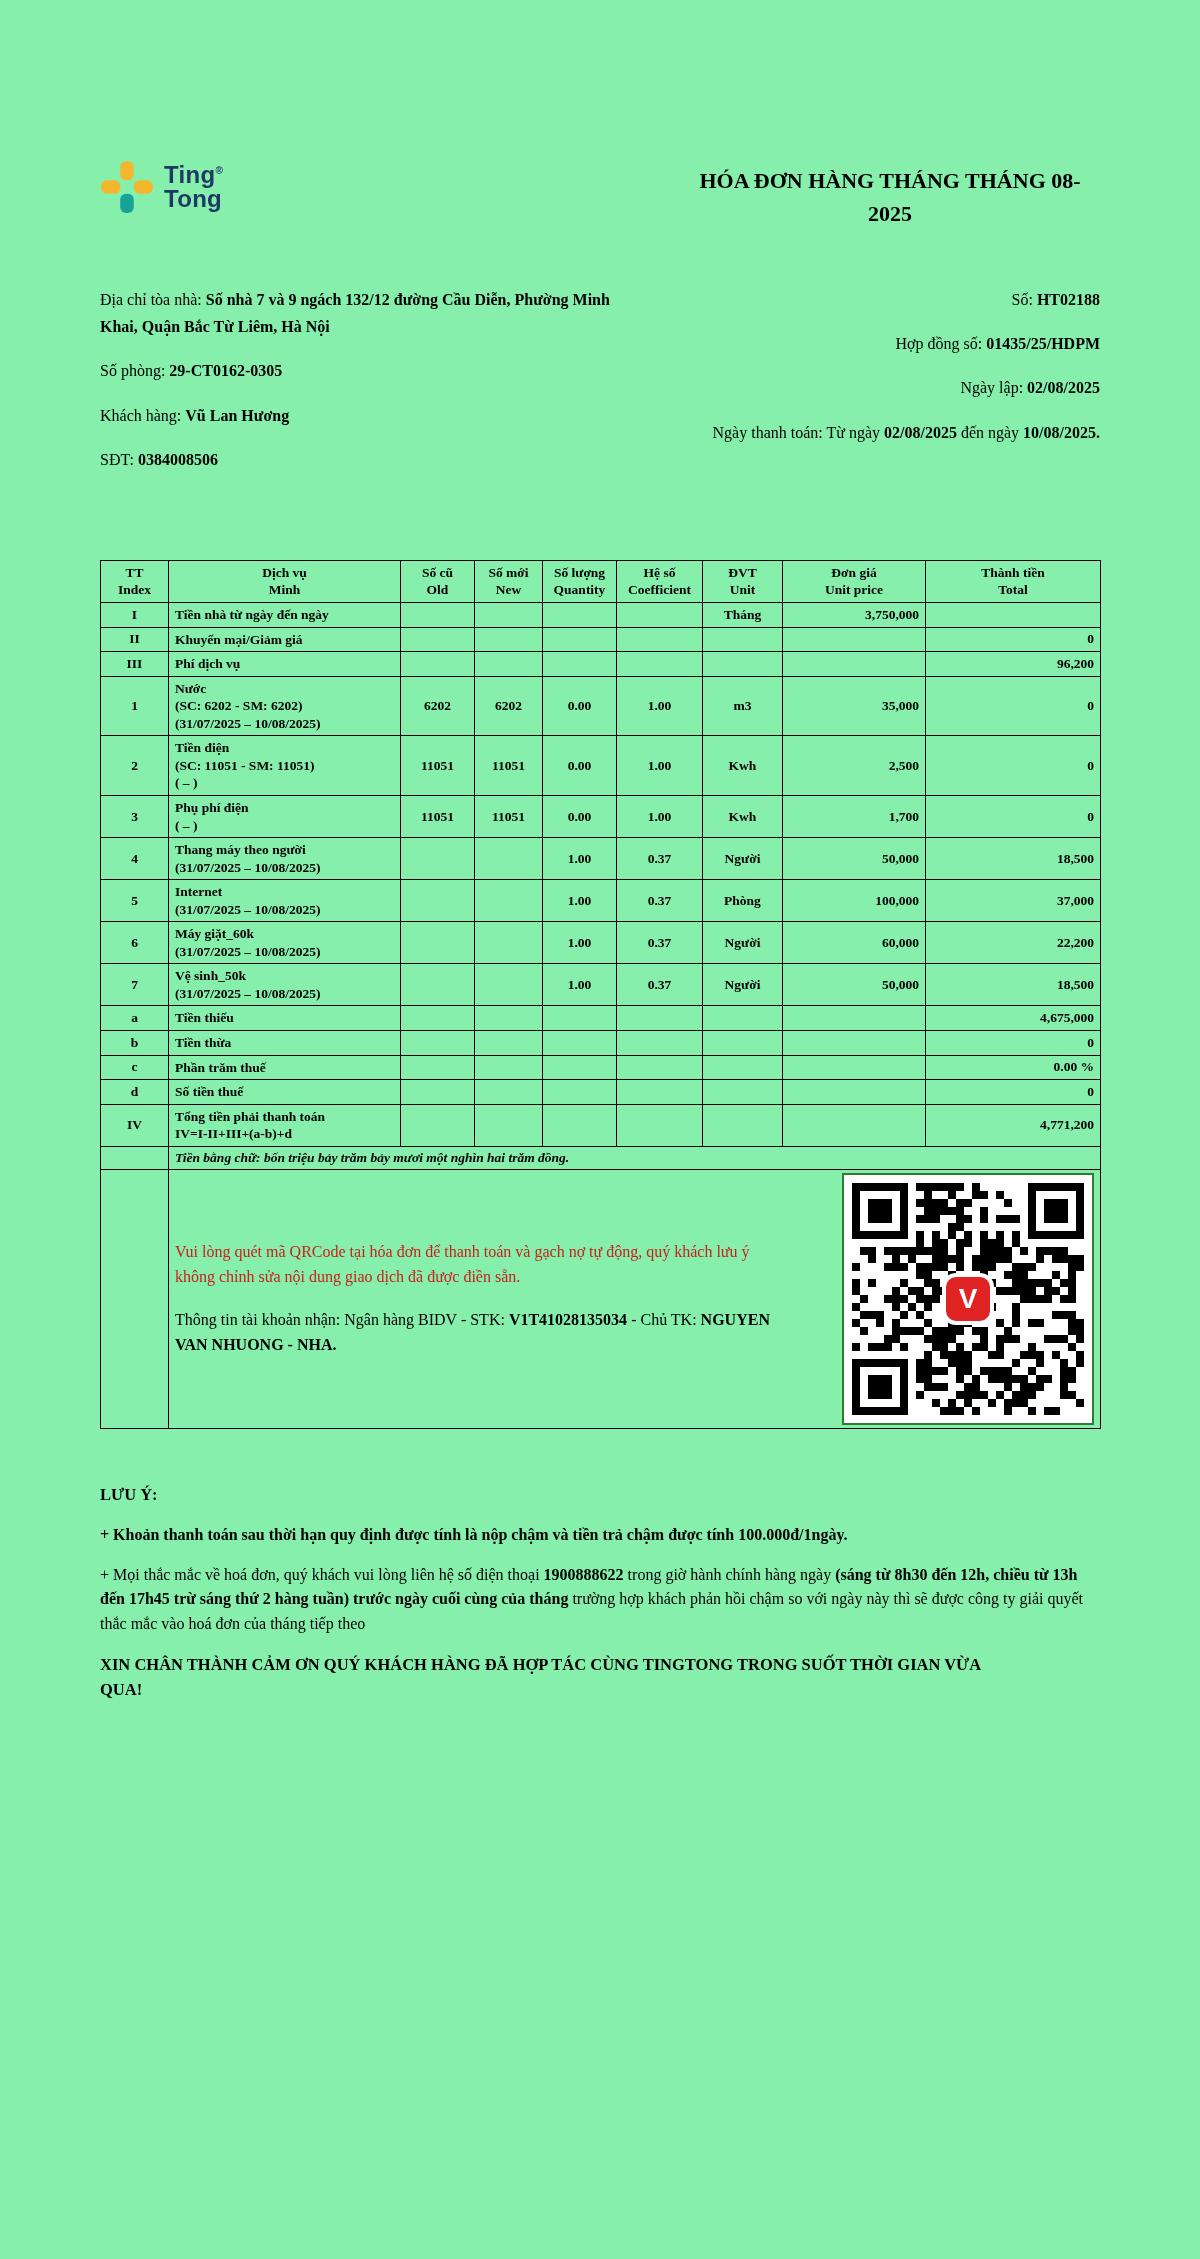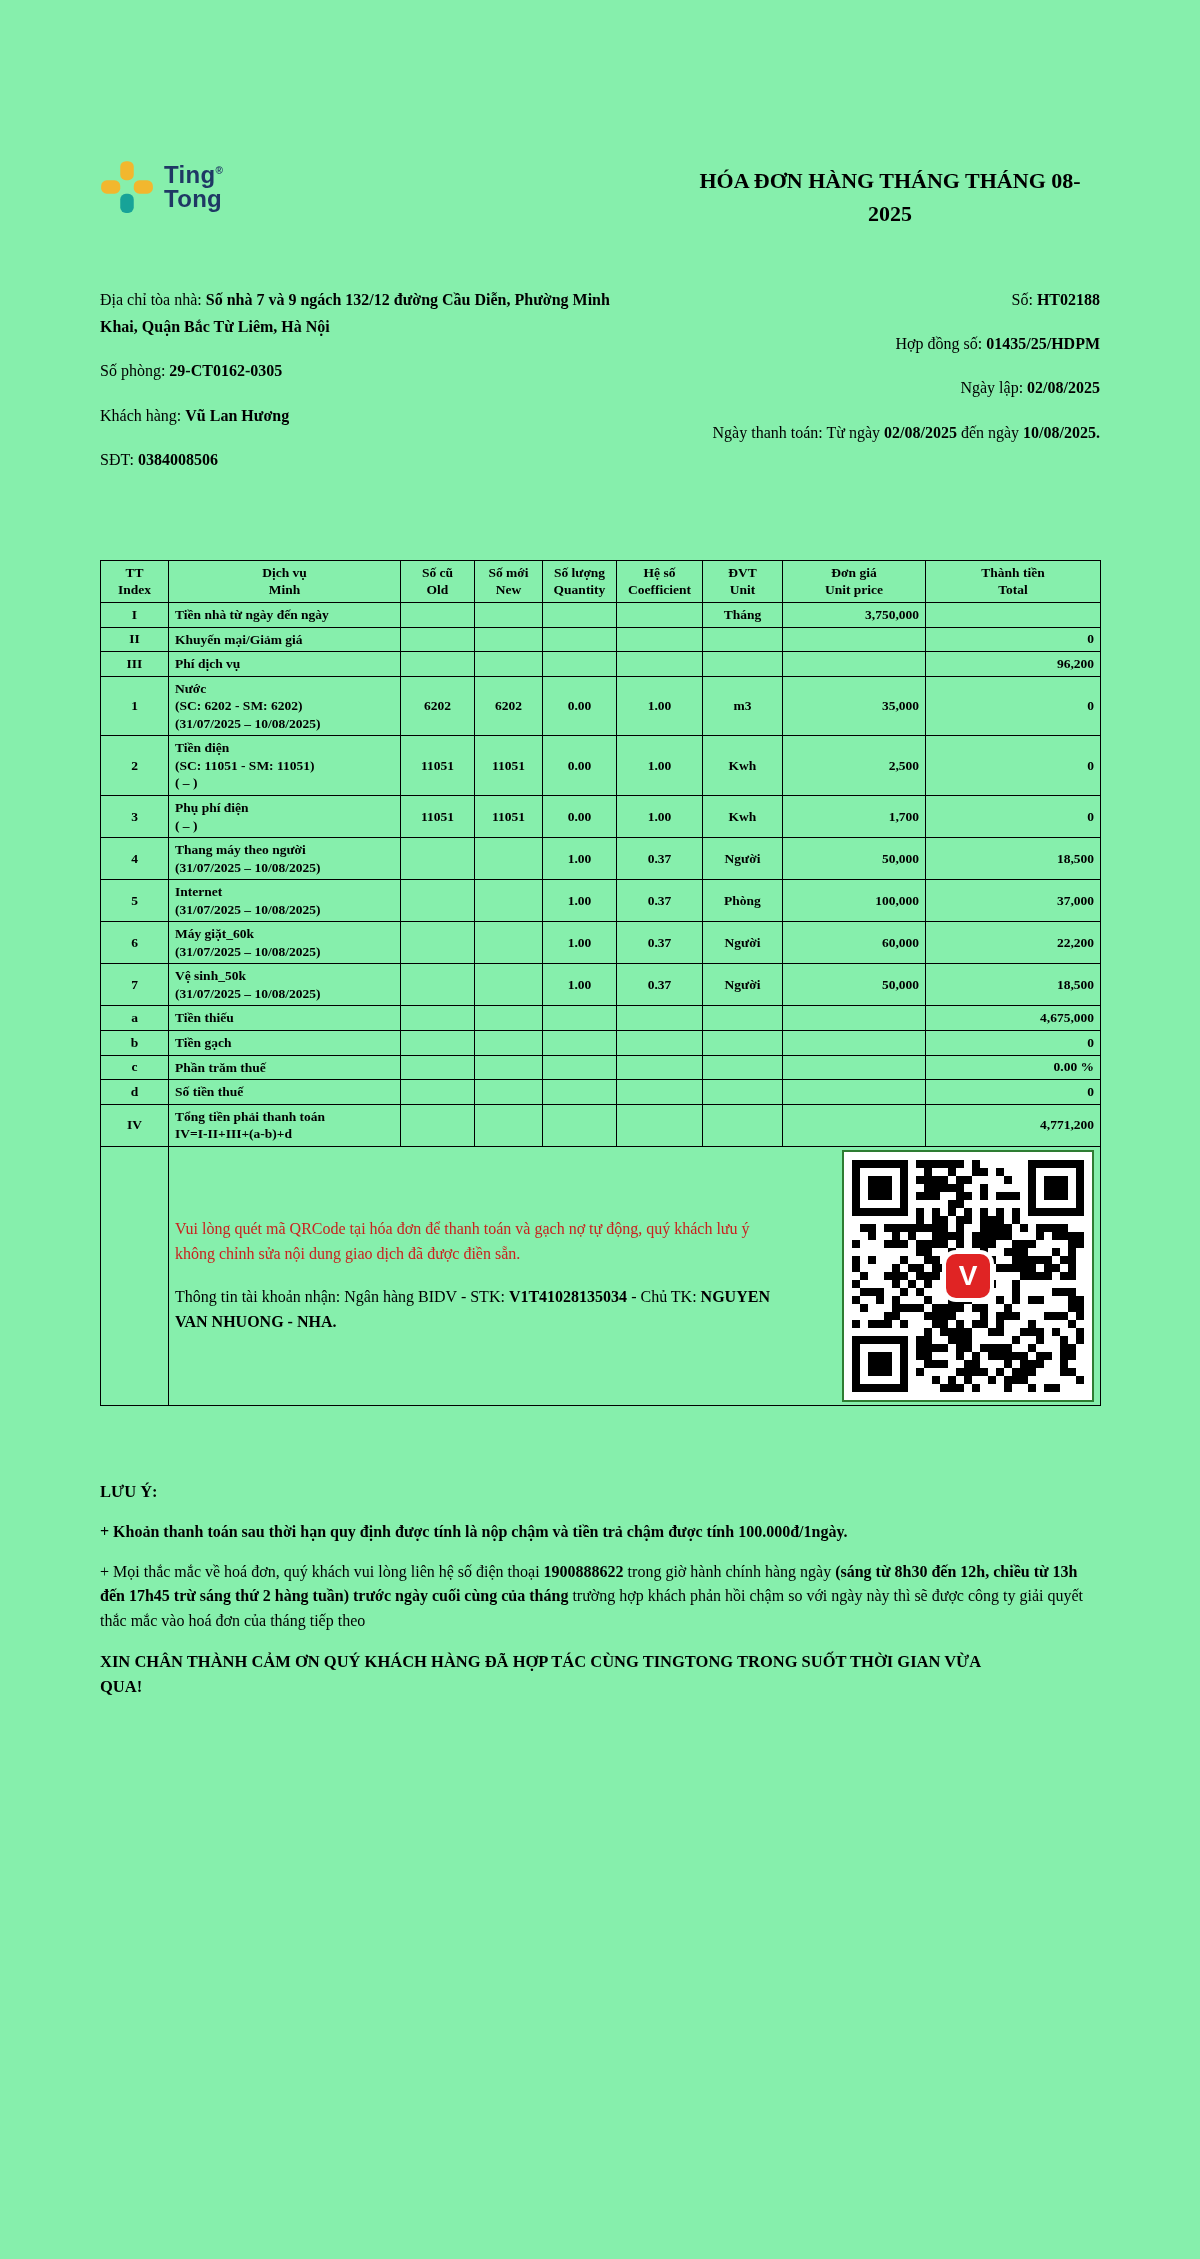--- a/index.html
+++ b/index.html
@@ -39,21 +39,21 @@
   .qr-text p { margin-bottom:18px; }
   .qr-text p:last-child { margin-bottom:0; }
   .red { color:var(--note-red,#c9211e); }
   .qr-box { border:2px solid var(--qr-border,#2e7d32); padding:8px; background:#fff; position:relative; line-height:0; }
   .qr-logo { position:absolute; top:50%; left:50%; transform:translate(-50%,-50%); width:44px; height:44px;
              background:var(--qr-logo-red,#e02424); border-radius:10px; color:#fff; font-weight:bold;
              font-family:"Liberation Sans",sans-serif; font-size:28px; display:flex; align-items:center;
              justify-content:center; box-shadow:0 0 0 4px #fff; line-height:1; }
 
   
-  .footer { margin-top:76px; width:1000px; font-size:16px; }
+  .footer { margin-top:56px; width:1000px; font-size:16px; }
   .footer .notes-title { font-weight:bold; font-size:16.5px; margin-bottom:18px; }
   .footer p { margin-bottom:15px; line-height:1.55; }
   .footer .closing { font-weight:bold; font-size:16.5px; width:900px; }
 </style>
 </head>
 <body>
 
 <div class="page">
 
   <div class="header">
@@ -291,21 +291,21 @@
           <td class="a-c"></td>
           <td class="a-c"></td>
           <td class="a-c"></td>
           <td class="a-c"></td>
           <td class="a-r"></td>
           <td class="a-r">4,675,000</td>
         </tr>
         <tr>
           <td class="a-c">b</td>
           <td class="a-l">
-            <div>Tiền gạch</div>
+            <div>Tiền thừa</div>
           </td>
           <td class="a-c"></td>
           <td class="a-c"></td>
           <td class="a-c"></td>
           <td class="a-c"></td>
           <td class="a-c"></td>
           <td class="a-r"></td>
           <td class="a-r">0</td>
         </tr>
         <tr>
@@ -343,20 +343,24 @@
           <td class="a-c"></td>
           <td class="a-c"></td>
           <td class="a-c"></td>
           <td class="a-c"></td>
           <td class="a-c"></td>
           <td class="a-r"></td>
           <td class="a-r">4,771,200</td>
         </tr>
       </tbody>
     <tbody>
+      <tr>
+        <td></td>
+        <td colspan="8" class="words-cell">Tiền bằng chữ: bốn triệu bảy trăm bảy mươi một nghìn hai trăm đồng.</td>
+      </tr>
       <tr>
         <td></td>
         <td colspan="8" class="qr-row-cell">
           <div class="qr-flex">
             <div class="qr-text">
               <p class="red">Vui lòng quét mã QRCode tại hóa đơn để thanh toán và gạch nợ tự động, quý khách lưu ý không chỉnh sửa nội dung giao dịch đã được điền sẵn.</p>
               <p><span>Thông tin tài khoản nhận: Ngân hàng BIDV - STK: </span><span class="b">V1T41028135034</span><span> - Chủ TK: </span><span class="b">NGUYEN VAN NHUONG - NHA.</span></p>
             </div>
             <div class="qr-box">
               <div id="qr-target"><svg width="232" height="232">

